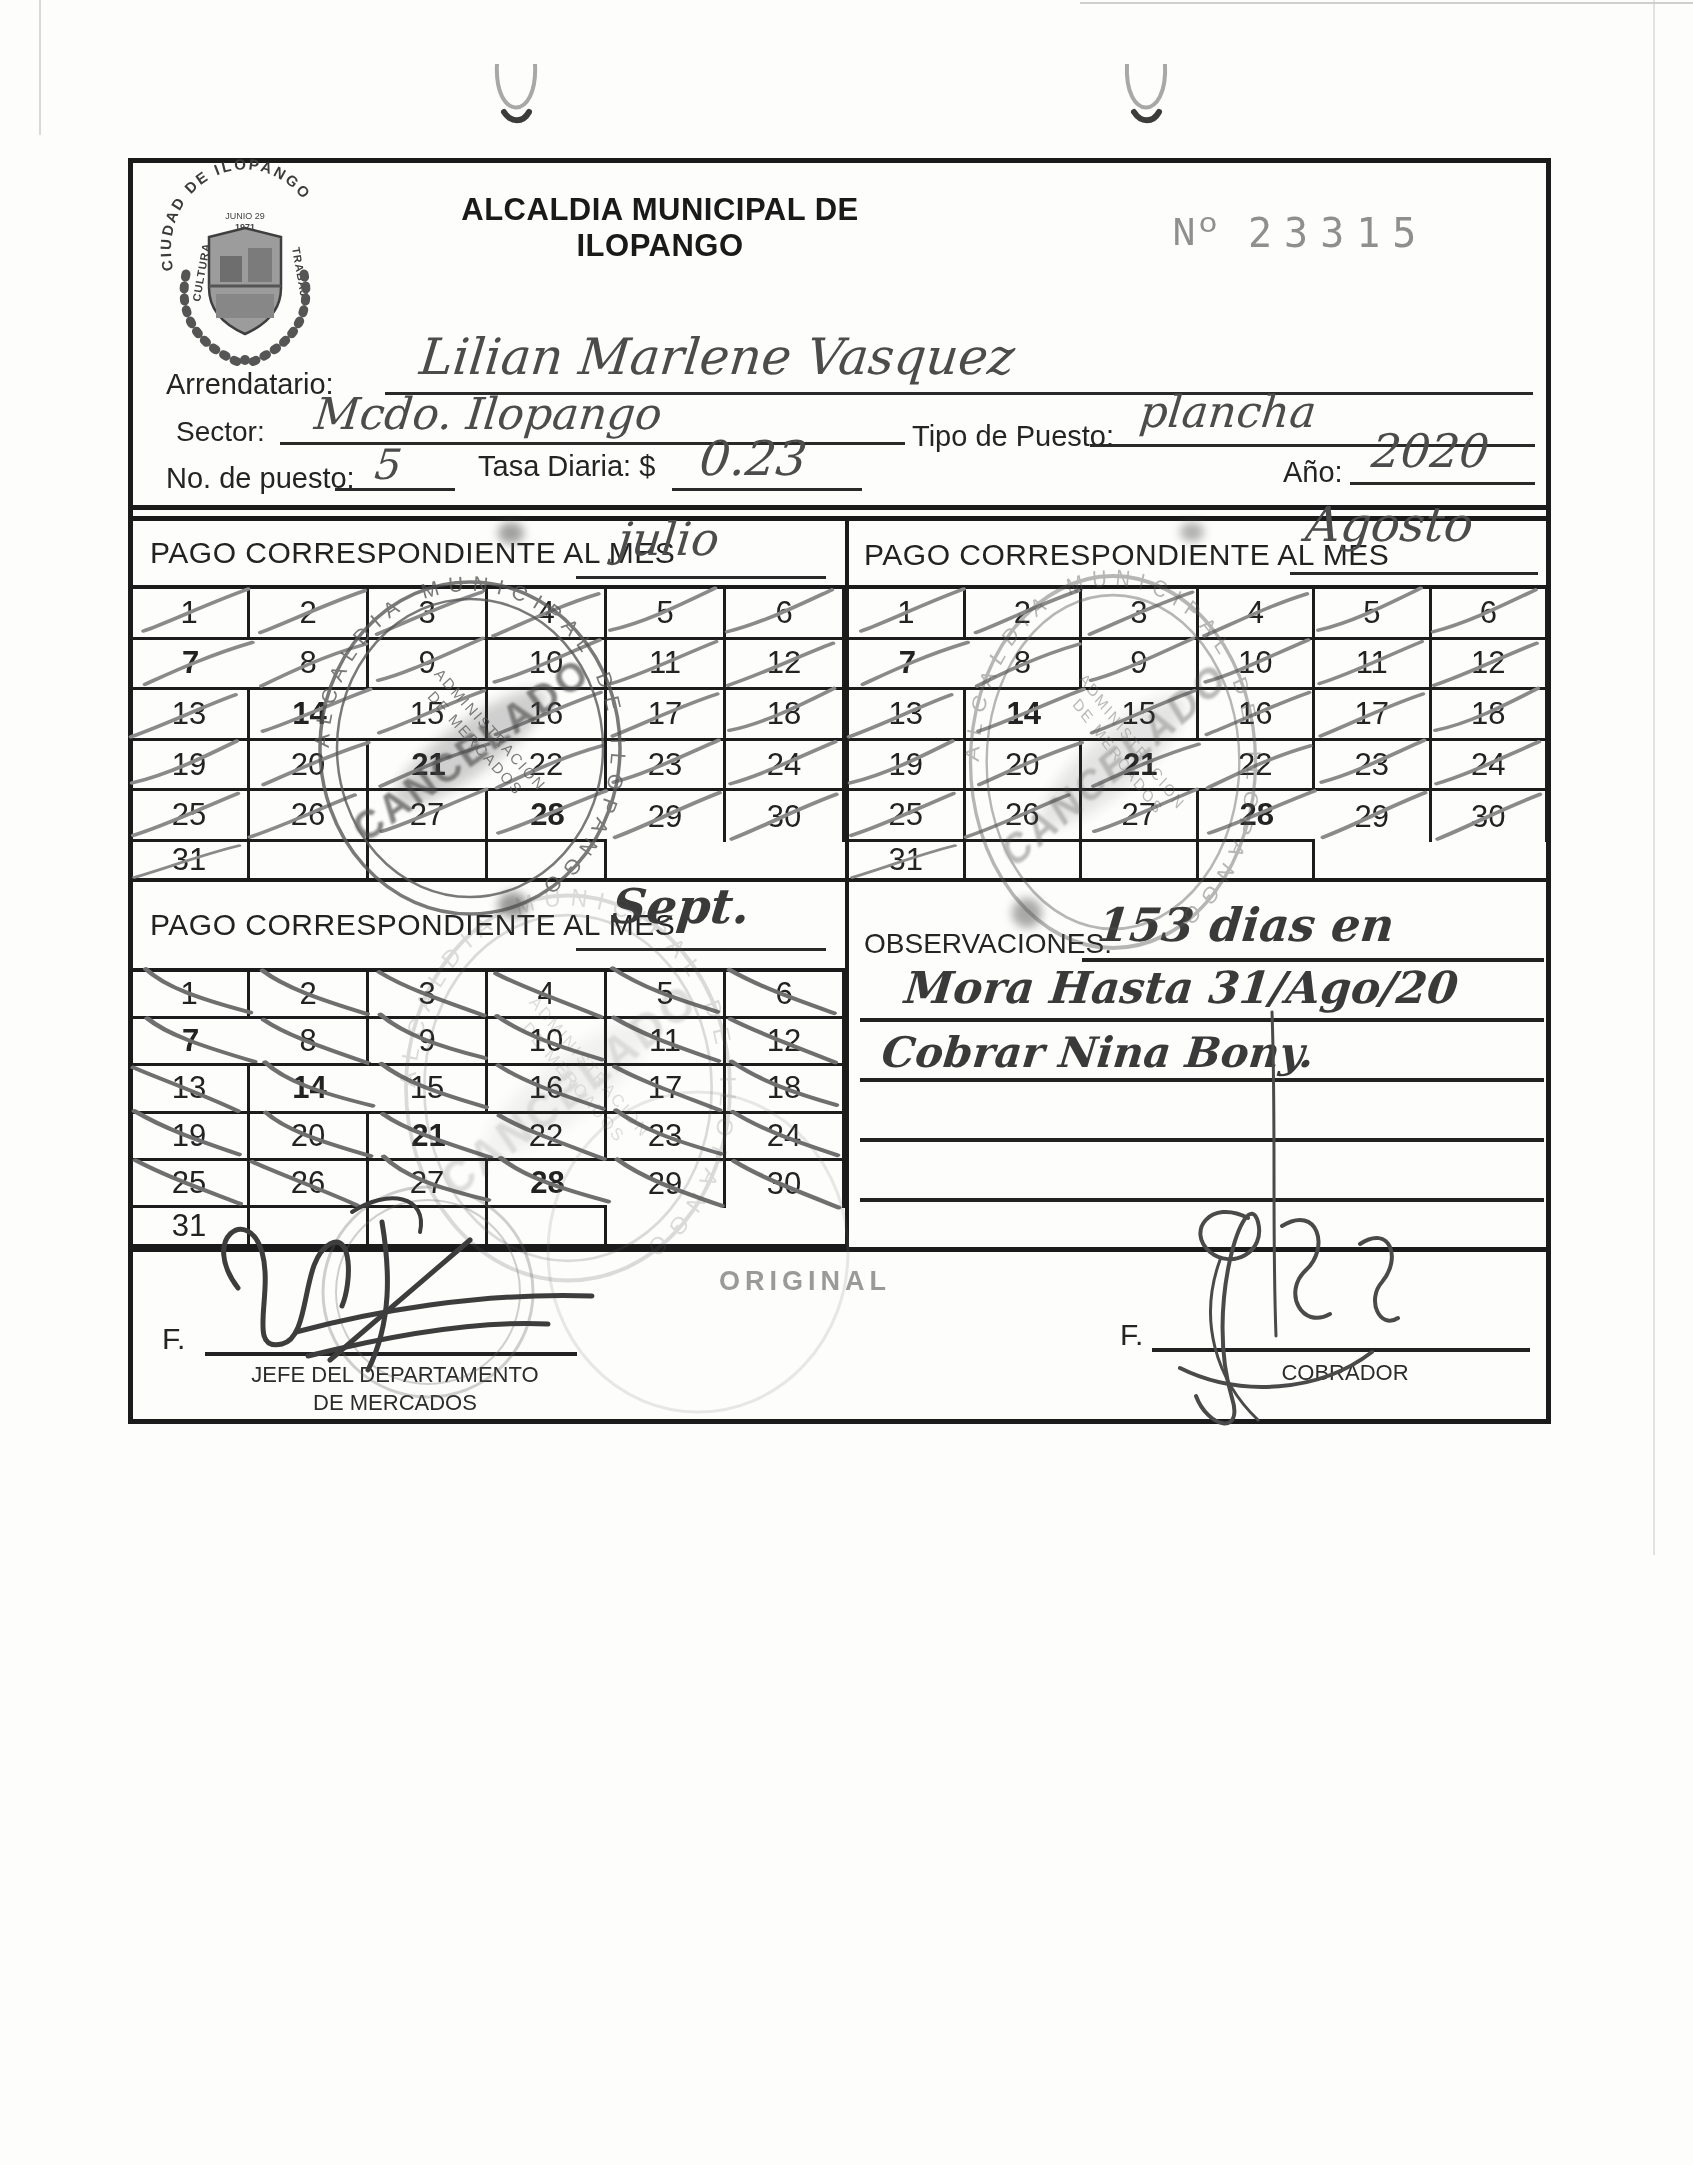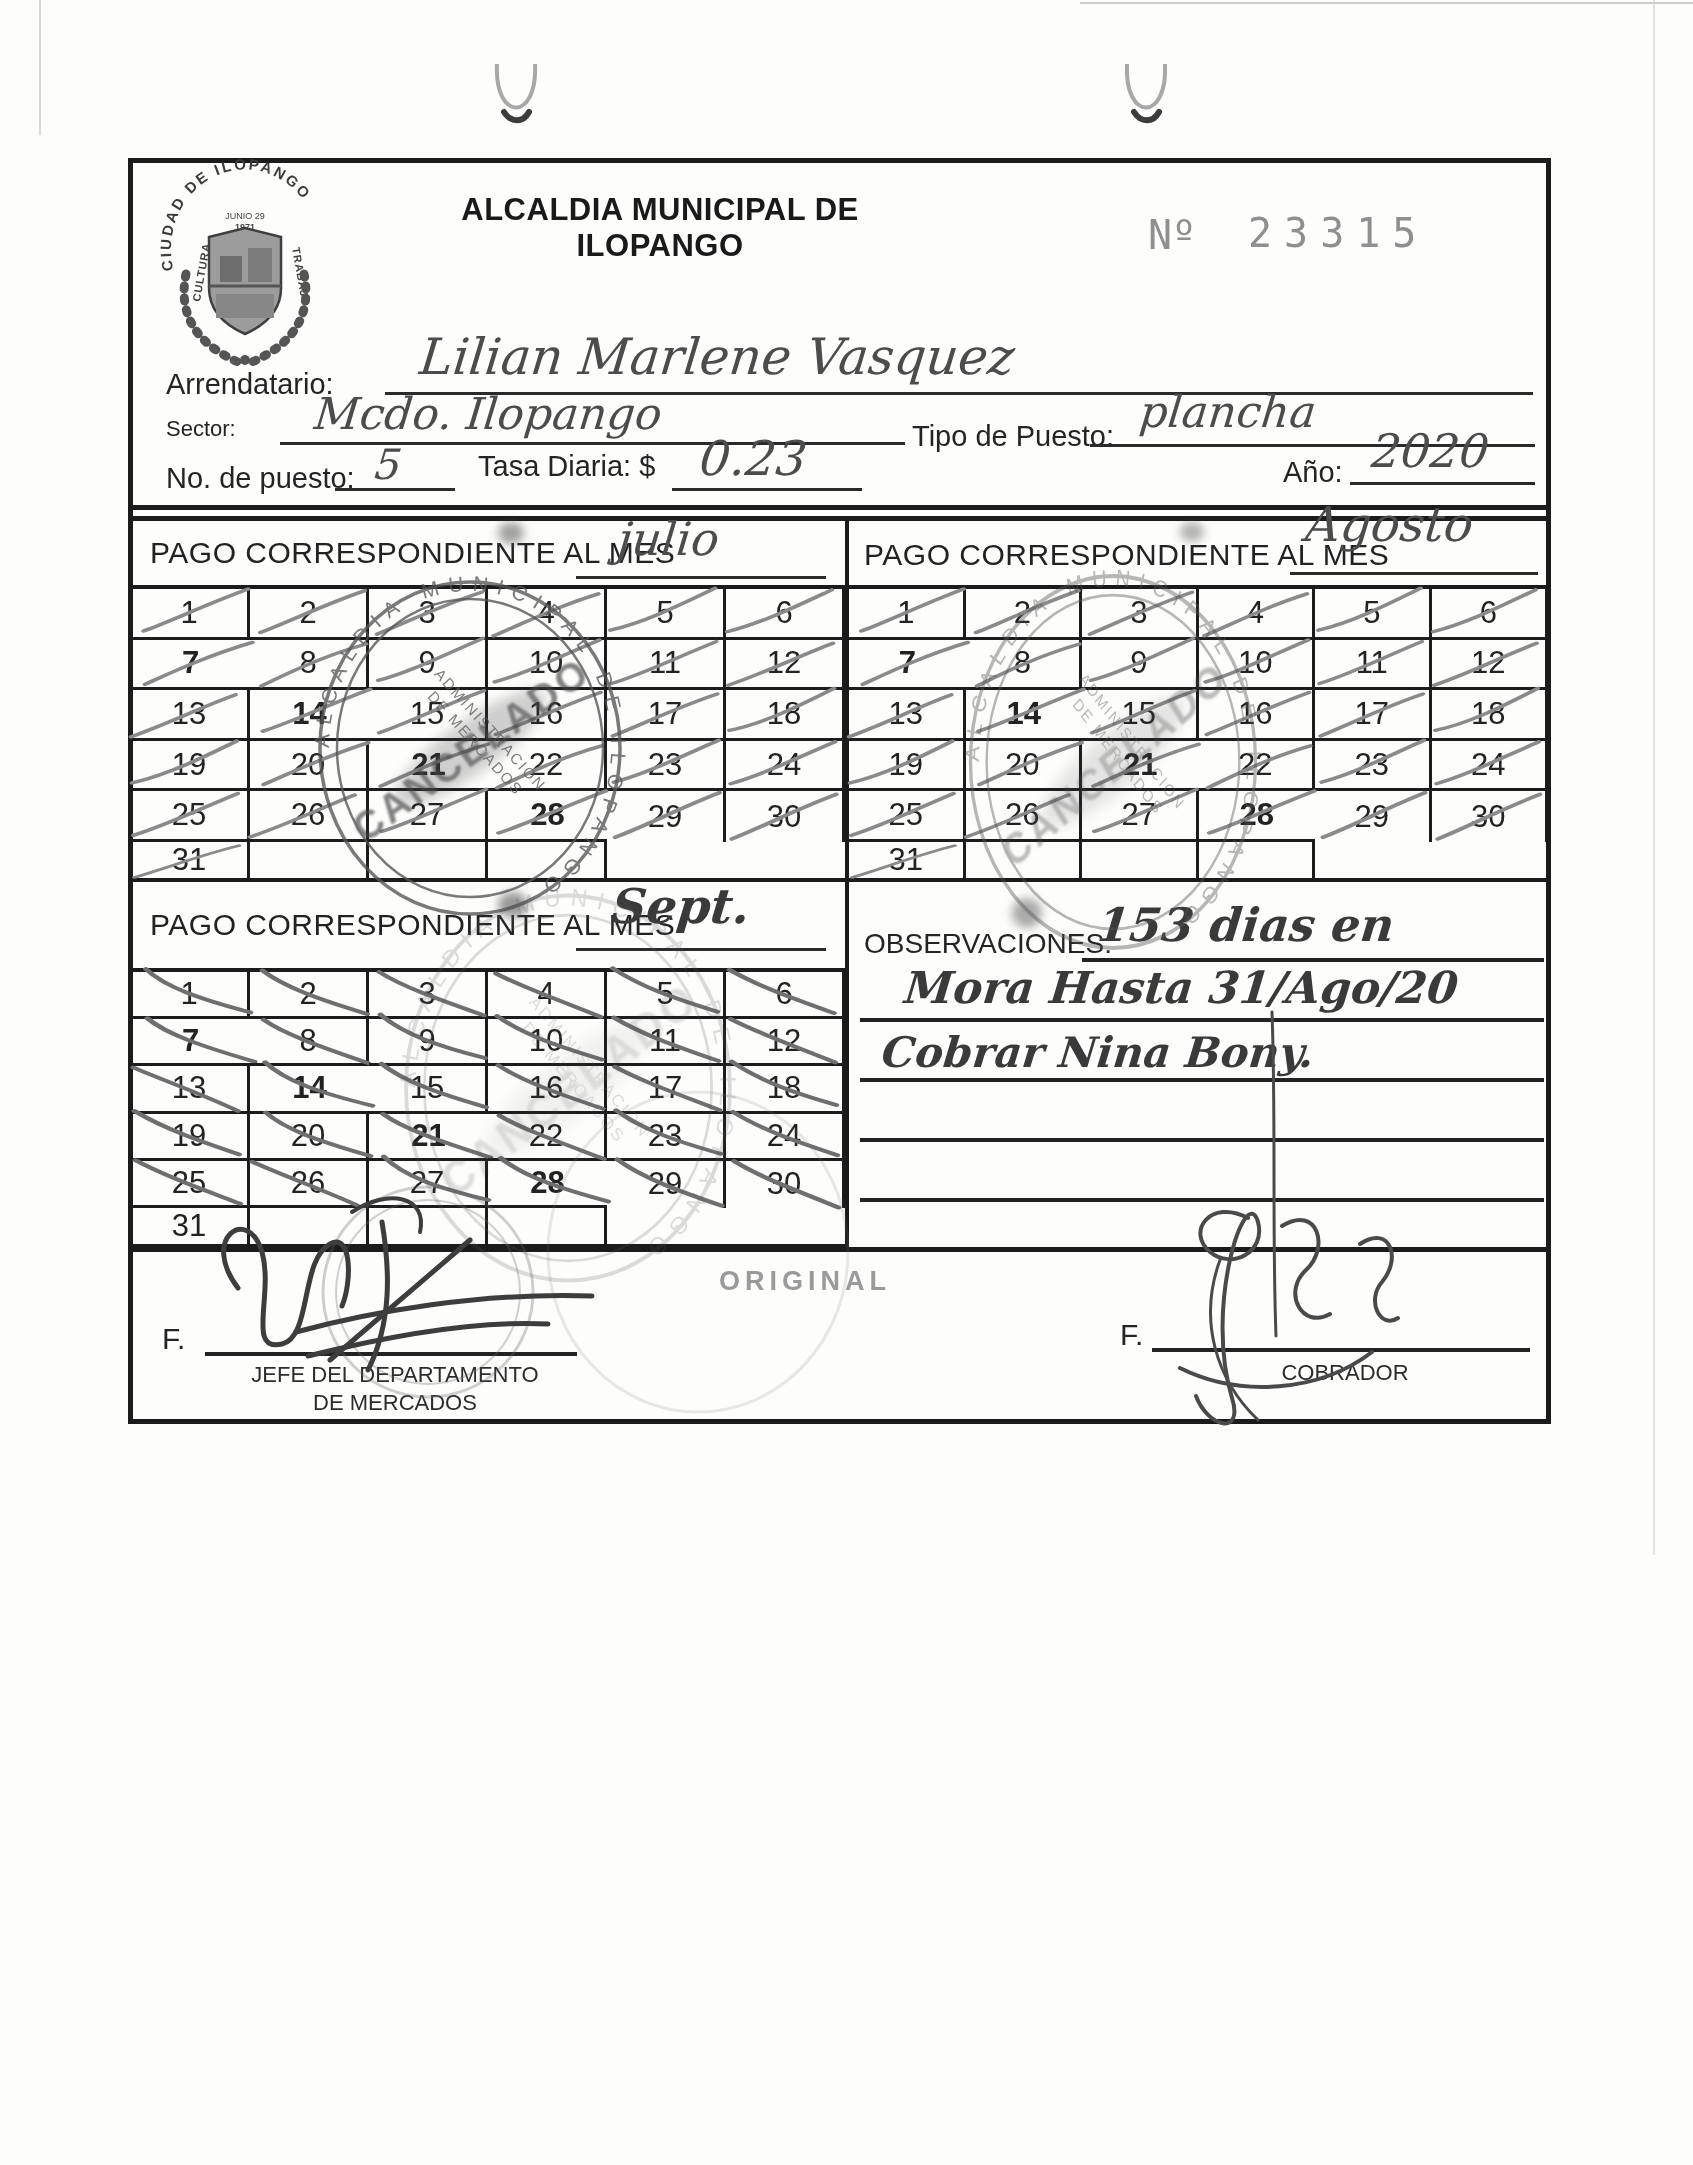--- a/index.html
+++ b/index.html
@@ -73,28 +73,28 @@
     <path d="M 59 122 H 131" stroke="#555" stroke-width="3" fill="none"></path>
     <text transform="translate(50,138) rotate(-80)" font-size="11" font-weight="bold" letter-spacing="1" fill="#3f3f3f">CULTURA</text>
     <text transform="translate(142,84) rotate(80)" font-size="11" font-weight="bold" letter-spacing="1" fill="#3f3f3f">TRABAJO</text>
     <path d="M 36 110 Q 24 170 88 198" fill="none" stroke="#555" stroke-width="9" stroke-dasharray="3 9" stroke-linecap="round"></path>
     <path d="M 154 110 Q 166 170 102 198" fill="none" stroke="#555" stroke-width="9" stroke-dasharray="3 9" stroke-linecap="round"></path>
     <circle cx="95" cy="196" r="5" fill="#555"></circle>
   </svg>
 
   <div class="abs title" style="left:380px;top:192px;width:560px;font-size:31px;">ALCALDIA MUNICIPAL DE ILOPANGO</div>
 
-  <div class="abs receipt-no" style="left:1148px;top:212px;font-size:40px;">Nº</div>
+  <div class="abs receipt-no" style="left:1172px;top:212px;font-size:40px;font-family:Liberation Mono, monospace;">Nº</div>
   <div class="abs receipt-no" style="left:1248px;top:210px;font-size:40px;letter-spacing:12px;">23315</div>
 
   <div class="abs label" style="left:166px;top:368px;font-size:29px;">Arrendatario:</div>
   <div class="fieldline" style="left:385px;top:392px;width:1148px;"></div>
   <div class="abs hand" style="left:420px;top:328px;font-size:50px;">Lilian Marlene Vasquez</div>
 
-  <div class="abs label" style="left:166px;top:416px;font-size:22px;">Sector:</div>
+  <div class="abs label" style="left:176px;top:416px;font-size:28px;">Sector:</div>
   <div class="fieldline" style="left:280px;top:442px;width:625px;"></div>
   <div class="abs hand" style="left:315px;top:388px;font-size:44px;">Mcdo. Ilopango</div>
 
   <div class="abs label" style="left:912px;top:420px;font-size:29px;">Tipo de Puesto:</div>
   <div class="fieldline" style="left:1090px;top:444px;width:445px;"></div>
   <div class="abs hand" style="left:1140px;top:386px;font-size:44px;">plancha</div>
 
   <div class="abs label" style="left:166px;top:462px;font-size:29px;">No. de puesto:</div>
   <div class="fieldline" style="left:335px;top:488px;width:120px;"></div>
   <div class="abs hand" style="left:375px;top:440px;font-size:42px;">5</div>

